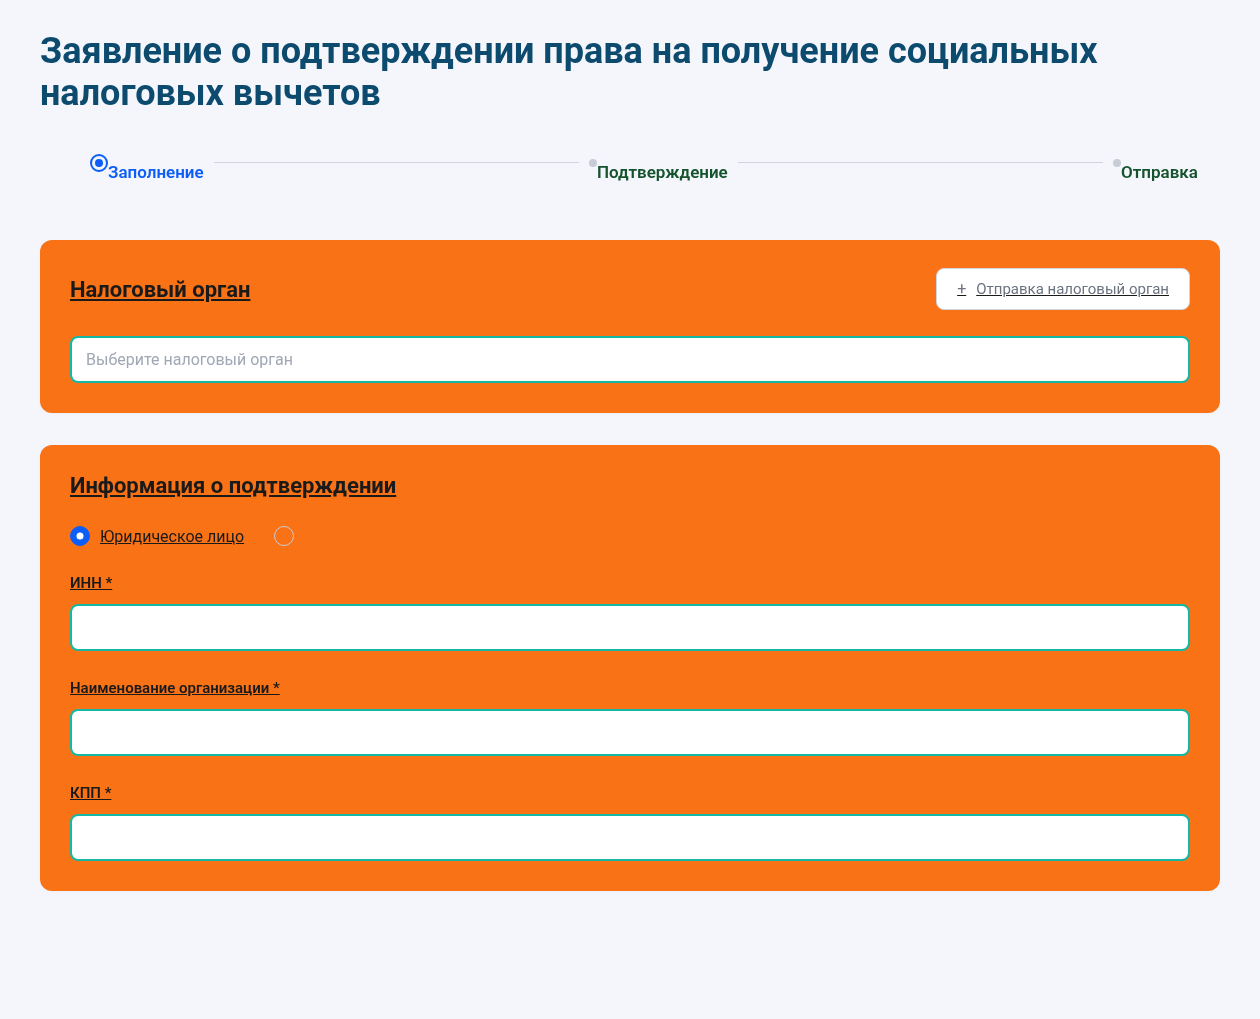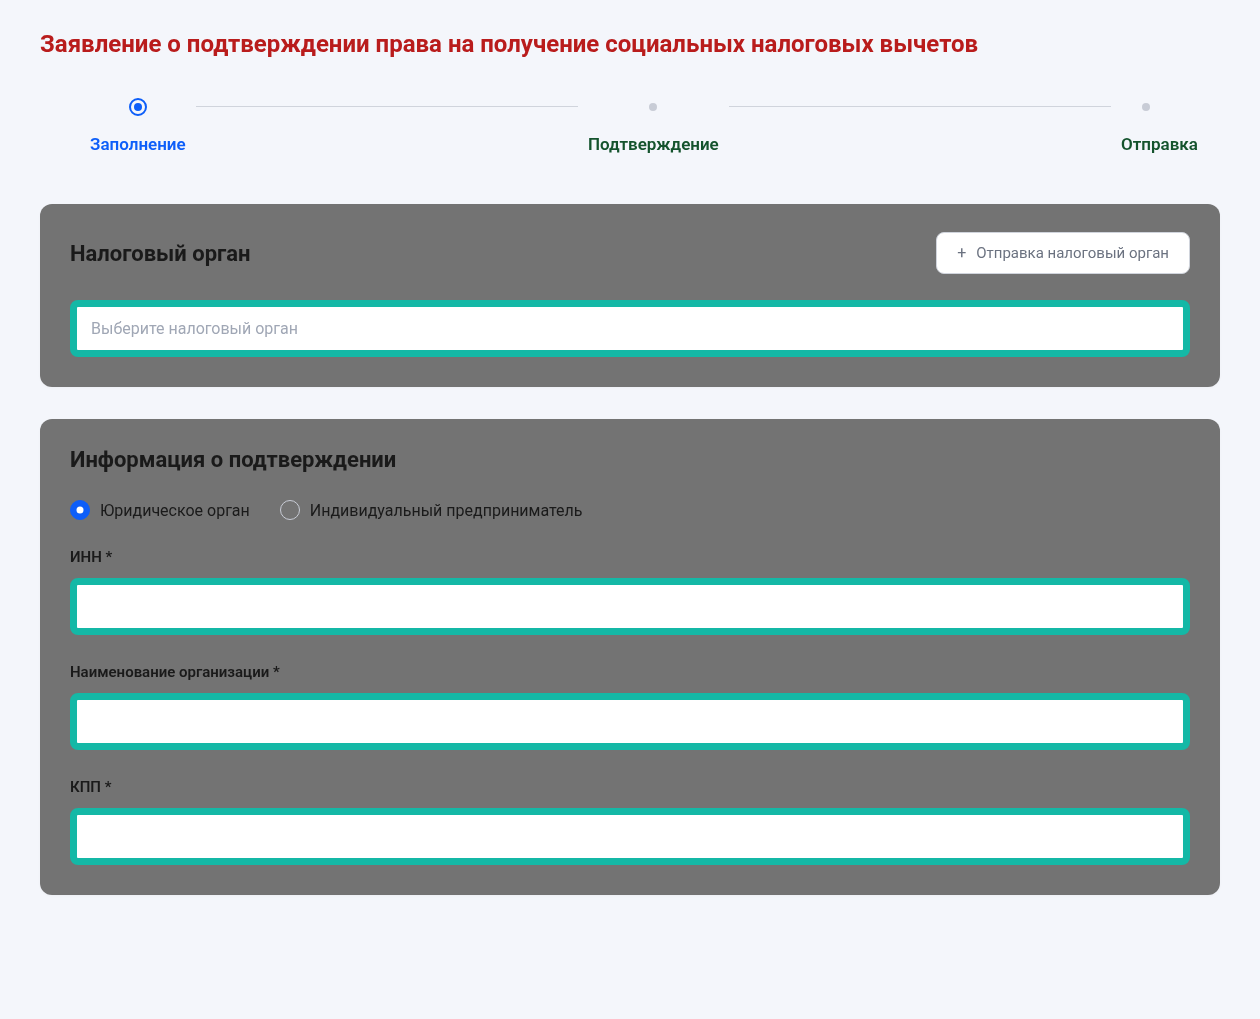--- a/index.html
+++ b/index.html
@@ -11,45 +11,45 @@
       font-family: -apple-system, BlinkMacSystemFont, "Segoe UI", Roboto, Arial, sans-serif;
       background: #f4f6fb;
       color: #1a1a1a;
       padding: 30px 20px;
     }
     .container {
       max-width: 1180px;
       margin: 0 auto;
     }
     .page-title {
-      font-size: 24px;
+      font-size: 36px;
       font-weight: 700;
       margin-bottom: 40px;
-      color: #b91c1c;
+      color: #0c4a6e;
     }
     .stepper {
       display: flex;
       justify-content: space-between;
       align-items: flex-start;
       position: relative;
       margin-bottom: 50px;
       padding: 0 40px;
     }
     .stepper-line {
       position: absolute;
       top: 8px;
       left: 60px;
       right: 60px;
       height: 1px;
       background: #d0d4dc;
       z-index: 0;
     }
     .step {
       display: flex;
-      flex-direction: column;
+      flex-direction: row;
       align-items: center;
       position: relative;
       z-index: 1;
       background: #f4f6fb;
       padding: 0 10px;
     }
     .step-dot {
       width: 18px;
       height: 18px;
       border-radius: 50%;
@@ -98,25 +98,26 @@
     .step:last-child .step-dot {
       align-self: center;
     }
     .step:first-child .step-label {
       margin-left: -28px;
     }
     .step:last-child .step-label {
       margin-right: -28px;
     }
     .card {
-      background: #737373;
+      background: #f97316;
       border-radius: 12px;
       padding: 28px 30px 30px 30px;
       margin-bottom: 32px;
       box-shadow: 0 1px 3px rgba(0,0,0,0.03);
+      text-decoration: underline;
     }
     .card-header {
       display: flex;
       justify-content: space-between;
       align-items: center;
       margin-bottom: 26px;
     }
     .card-title {
       font-size: 22px;
       font-weight: 700;
@@ -149,21 +150,21 @@
     .field-label {
       display: block;
       font-size: 15px;
       font-weight: 600;
       margin-bottom: 12px;
       color: #1a1a1a;
     }
     .text-input {
       width: 100%;
       padding: 12px 14px;
-      border: 7px solid #14b8a6;
+      border: 2px solid #14b8a6;
       border-radius: 8px;
       font-size: 16px;
       font-family: inherit;
       color: #1a1a1a;
       background: #fff;
     }
     .text-input::placeholder {
       color: #a0a7b5;
     }
     .radio-group {
@@ -251,25 +252,24 @@
 
   <div class="card employer-card">
     <div class="card-header">
       <h2 class="card-title">Информация о подтверждении</h2>
     </div>
 
     <div class="field-group">
       <div class="radio-group">
         <label class="radio-option">
           <span class="radio-circle checked"></span>
-          <span class="radio-label">Юридическое орган</span>
+          <span class="radio-label">Юридическое лицо</span>
         </label>
         <label class="radio-option">
           <span class="radio-circle"></span>
-          <span class="radio-label">Индивидуальный предприниматель</span>
         </label>
       </div>
     </div>
 
     <div class="field-group">
       <label class="field-label">ИНН *</label>
       <input type="text" class="text-input" style="">
     </div>
 
     <div class="field-group">

